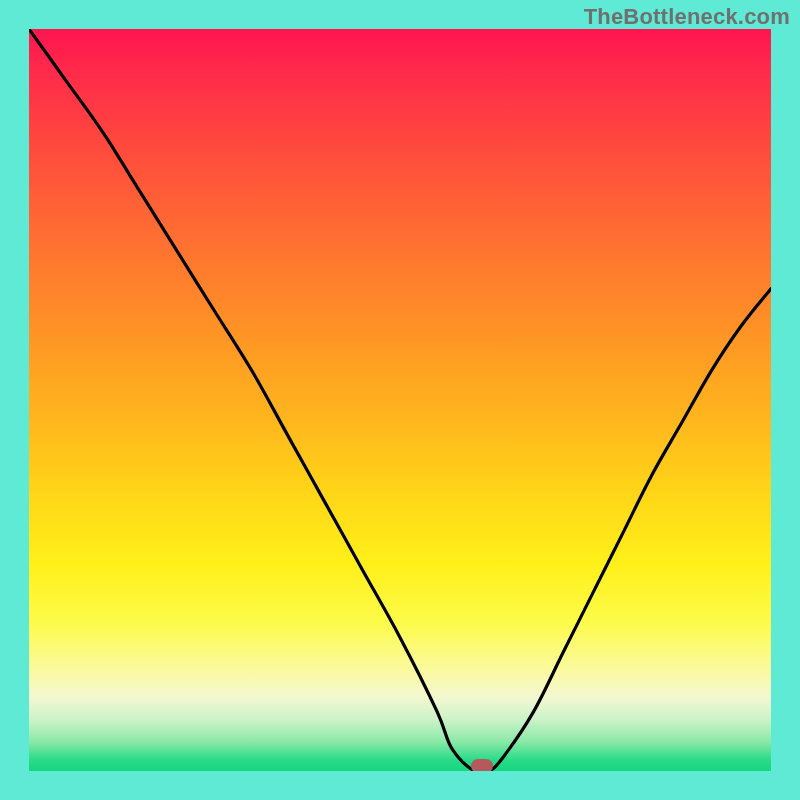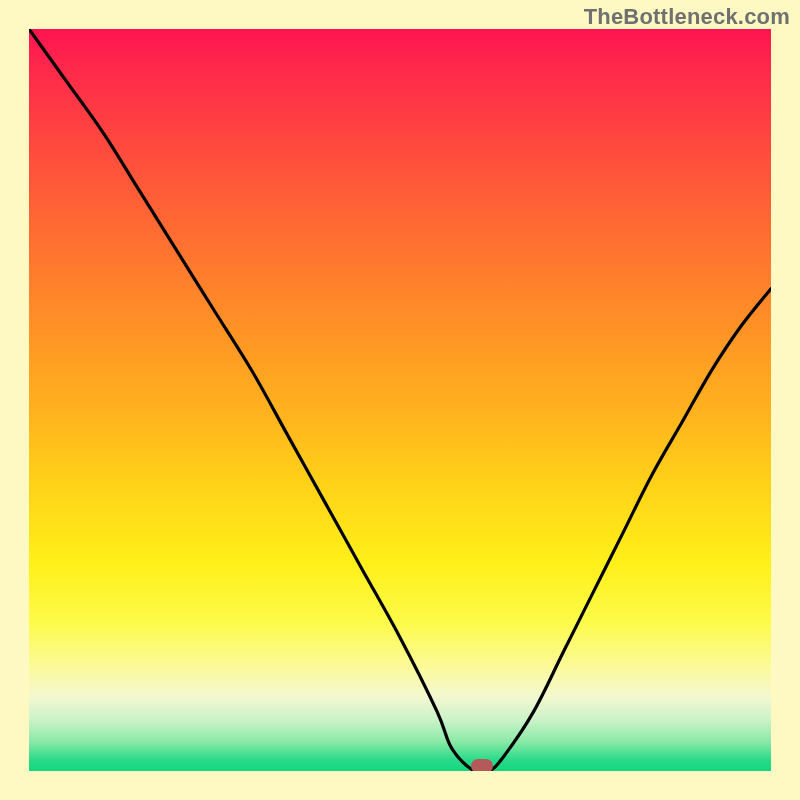--- a/index.html
+++ b/index.html
@@ -10,21 +10,21 @@
     background: #000;
     overflow: hidden;
     font-family: Arial, Helvetica, sans-serif;
   }
   .frame {
     position: absolute;
     left: 0;
     top: 0;
     width: 800px;
     height: 800px;
-    background: #fef9c3;
+    background: #5eead4;
   }
   .plot-area {
     position: absolute;
     left: 29px;
     top: 29px;
     width: 742px;
     height: 742px;
     overflow: hidden;
   }
   .gradient {

